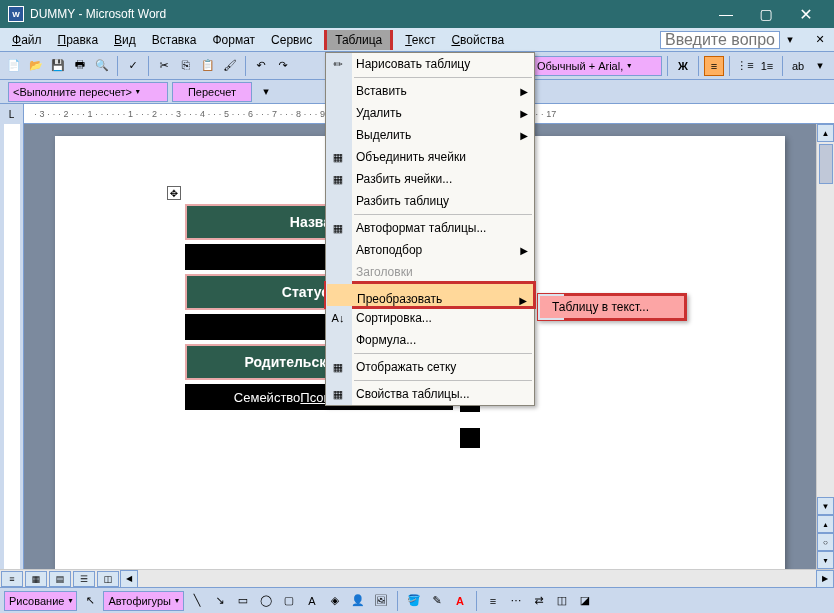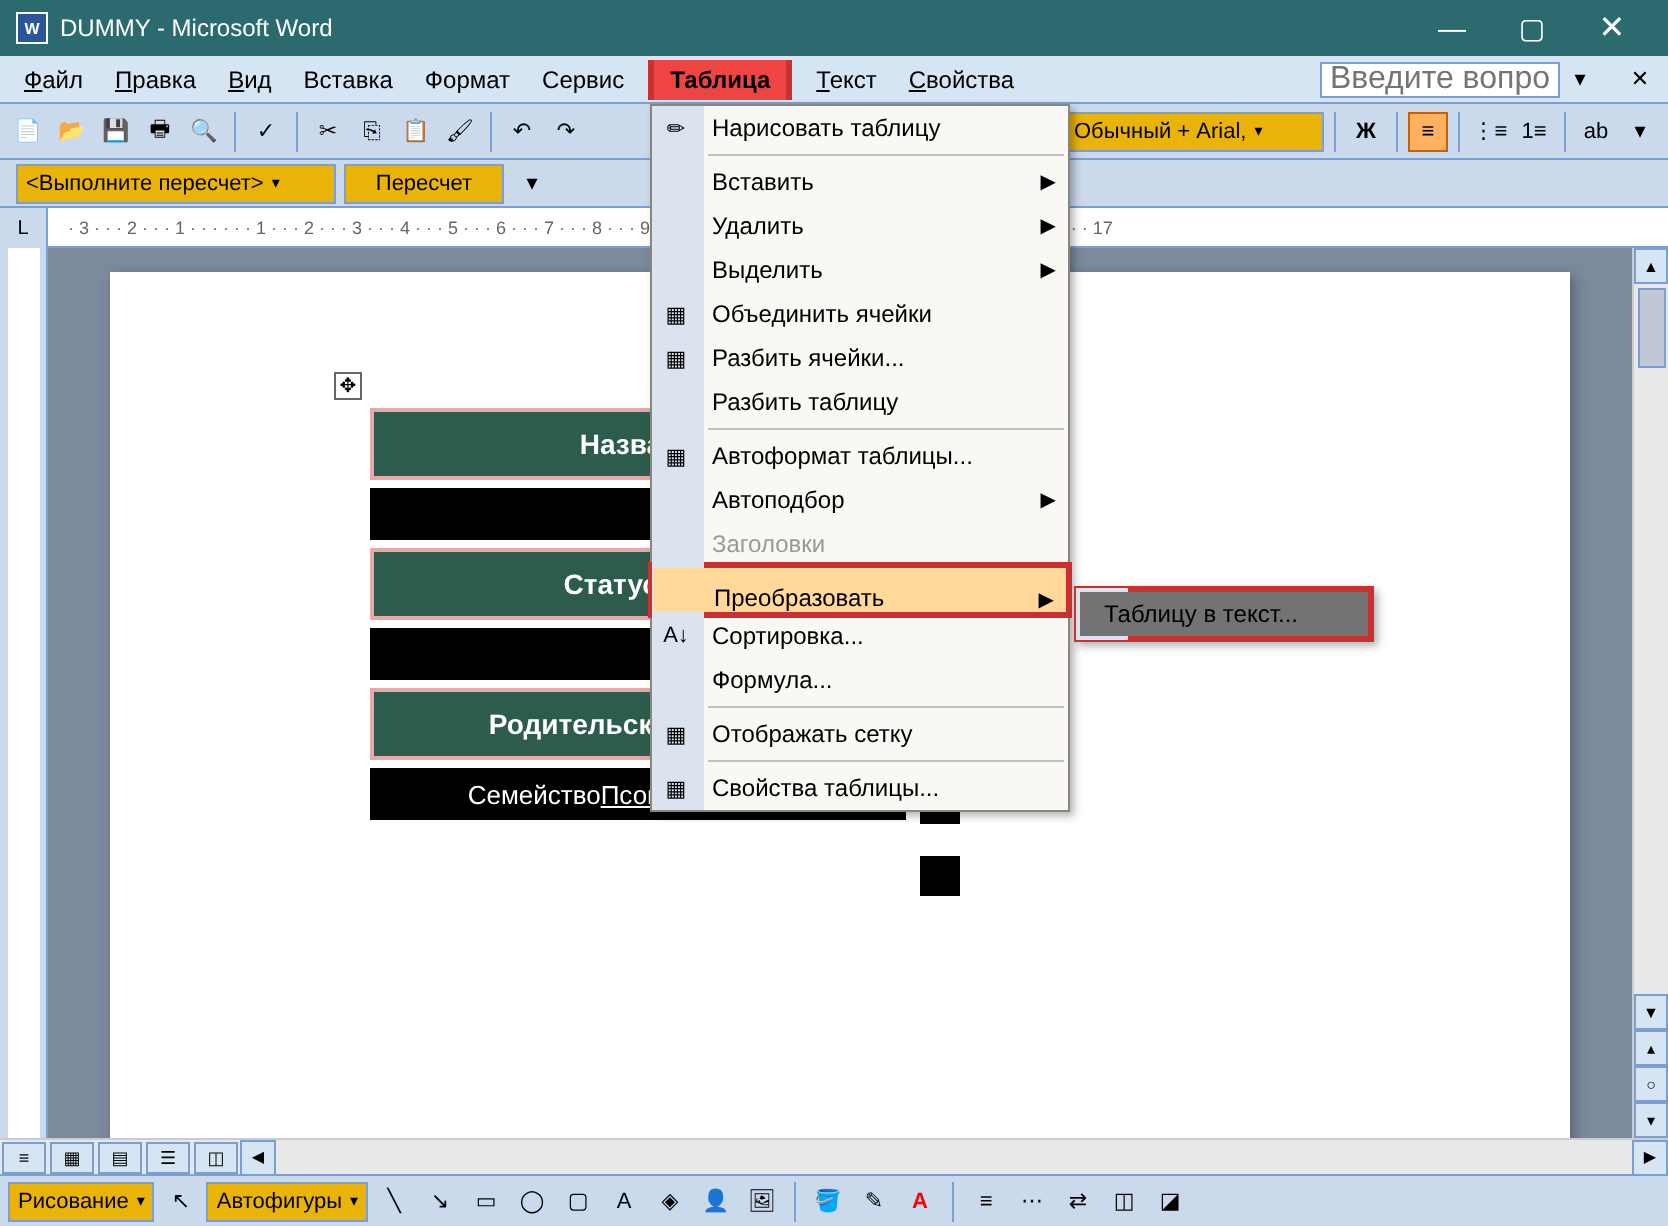--- a/index.html
+++ b/index.html
@@ -10,29 +10,29 @@
 .titlebar .app-icon { width: 16px; height: 16px; background: #2b579a; margin-right: 6px; border: 1px solid #fff; font-size: 8px; display: flex; align-items: center; justify-content: center; font-weight: bold; }
 .titlebar .title { font-size: 12px; }
 .titlebar .spacer { flex: 1; }
 .titlebar .win-btn { width: 40px; height: 28px; display: flex; align-items: center; justify-content: center; font-size: 14px; }
 .titlebar .win-btn.close { font-size: 16px; }
 
 
 .menubar { height: 24px; background: #d6e5f3; border-bottom: 1px solid #7c9fd3; display: flex; align-items: center; padding: 0 4px; }
 .menu-item { padding: 3px 8px; font-size: 12px; }
 .menu-highlight-box { border: 3px solid #c93030; padding: 0; margin: 0 4px; }
-.menu-highlight-box .menu-item { background: #ef4444; font-weight: bold; }
+.menu-highlight-box .menu-item { background: #a3a3a3; }
 .menubar .spacer { flex: 1; }
 .help-input { width: 120px; height: 18px; border: 1px solid #7c9fd3; background: #fff; font-size: 16px; padding: 0 4px; color: #999; }
 
 
 .toolbar { height: 28px; background: #cbd9ed; border-bottom: 1px solid #7c9fd3; display: flex; align-items: center; padding: 0 4px; gap: 2px; }
 .tb-btn { width: 20px; height: 20px; border: 1px solid transparent; display: flex; align-items: center; justify-content: center; font-size: 11px; }
 .tb-sep { width: 1px; height: 20px; background: #7c9fd3; margin: 0 3px; }
-.tb-dropdown { height: 20px; border: 1px solid #7c9fd3; background: #eab308; font-size: 11px; padding: 0 4px; display: flex; align-items: center; }
+.tb-dropdown { height: 20px; border: 1px solid #7c9fd3; background: #f0abfc; font-size: 11px; padding: 0 4px; display: flex; align-items: center; }
 .tb-dropdown .arrow { margin-left: 4px; font-size: 8px; }
 
 
 .toolbar2 { height: 24px; background: #cbd9ed; border-bottom: 1px solid #7c9fd3; display: flex; align-items: center; padding: 0 8px; gap: 4px; }
 
 
 .ruler-top { height: 20px; background: #cbd9ed; border-bottom: 1px solid #7c9fd3; display: flex; }
 .ruler-corner { width: 24px; height: 20px; background: #cbd9ed; border-right: 1px solid #7c9fd3; font-size: 10px; display: flex; align-items: center; justify-content: center; }
 .ruler-h { flex: 1; background: #fff; position: relative; font-size: 9px; display: flex; align-items: center; padding: 0 10px; }
 
@@ -68,21 +68,21 @@
 .dm-item.disabled { color: #999; }
 .dm-sep { height: 1px; background: #c0c0c0; margin: 2px 2px 2px 28px; }
 .dm-highlight-box { border: 3px solid #c93030; margin: -2px; }
 .dm-highlight-box .dm-item { background: #ffd89a; align-items: flex-end; }
 
 
 .submenu { position: absolute; left: 537px; top: 293px; width: 150px; background: #f9f8f4; border: 1px solid #8a867a; box-shadow: 2px 2px 4px rgba(0,0,0,0.3); z-index: 101; }
 .sm-left-strip { position: absolute; left: 0; top: 0; width: 26px; height: 100%; background: #dbe4ee; }
 .sm-item { height: 22px; display: flex; align-items: center; padding-left: 30px; font-size: 12px; position: relative; }
 .sm-highlight-box { border: 3px solid #c93030; margin: -1px; }
-.sm-highlight-box .sm-item { background: #737373; padding-left: 12px; }
+.sm-highlight-box .sm-item { background: #fca5a5; padding-left: 12px; }
 
 
 .scroll-h-bar { height: 18px; background: #e8e8e8; border-top: 1px solid #ccc; display: flex; align-items: center; }
 .view-btns { display: flex; height: 18px; }
 .view-btn { width: 22px; height: 16px; border: 1px solid #7c9fd3; background: #d6e5f3; margin: 1px; font-size: 9px; display: flex; align-items: center; justify-content: center; }
 
 .draw-toolbar { height: 26px; background: #cbd9ed; border-top: 1px solid #7c9fd3; display: flex; align-items: center; padding: 0 4px; gap: 3px; }
 
 .underline-first::first-letter { text-decoration: underline; }
 </style>

